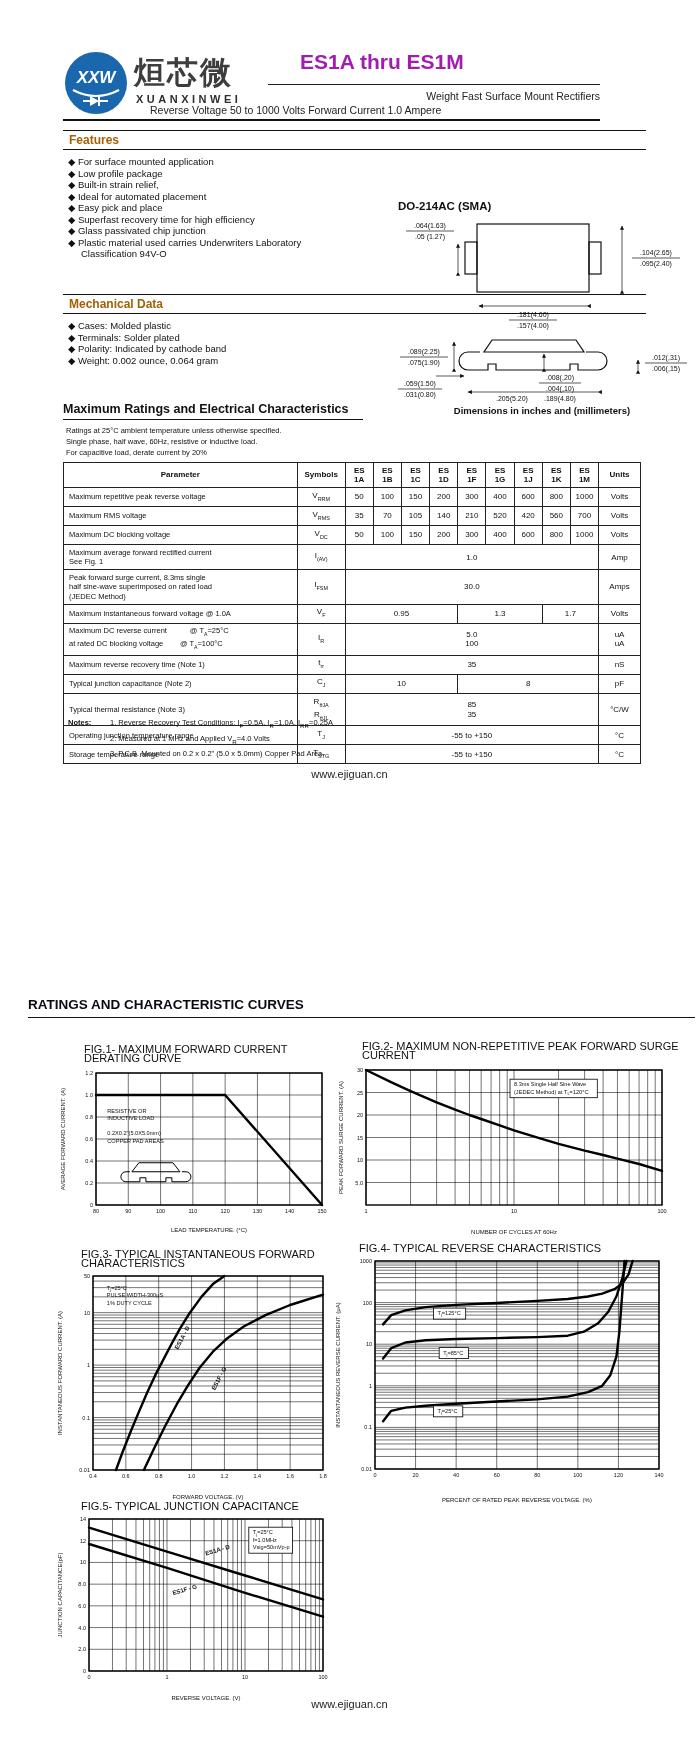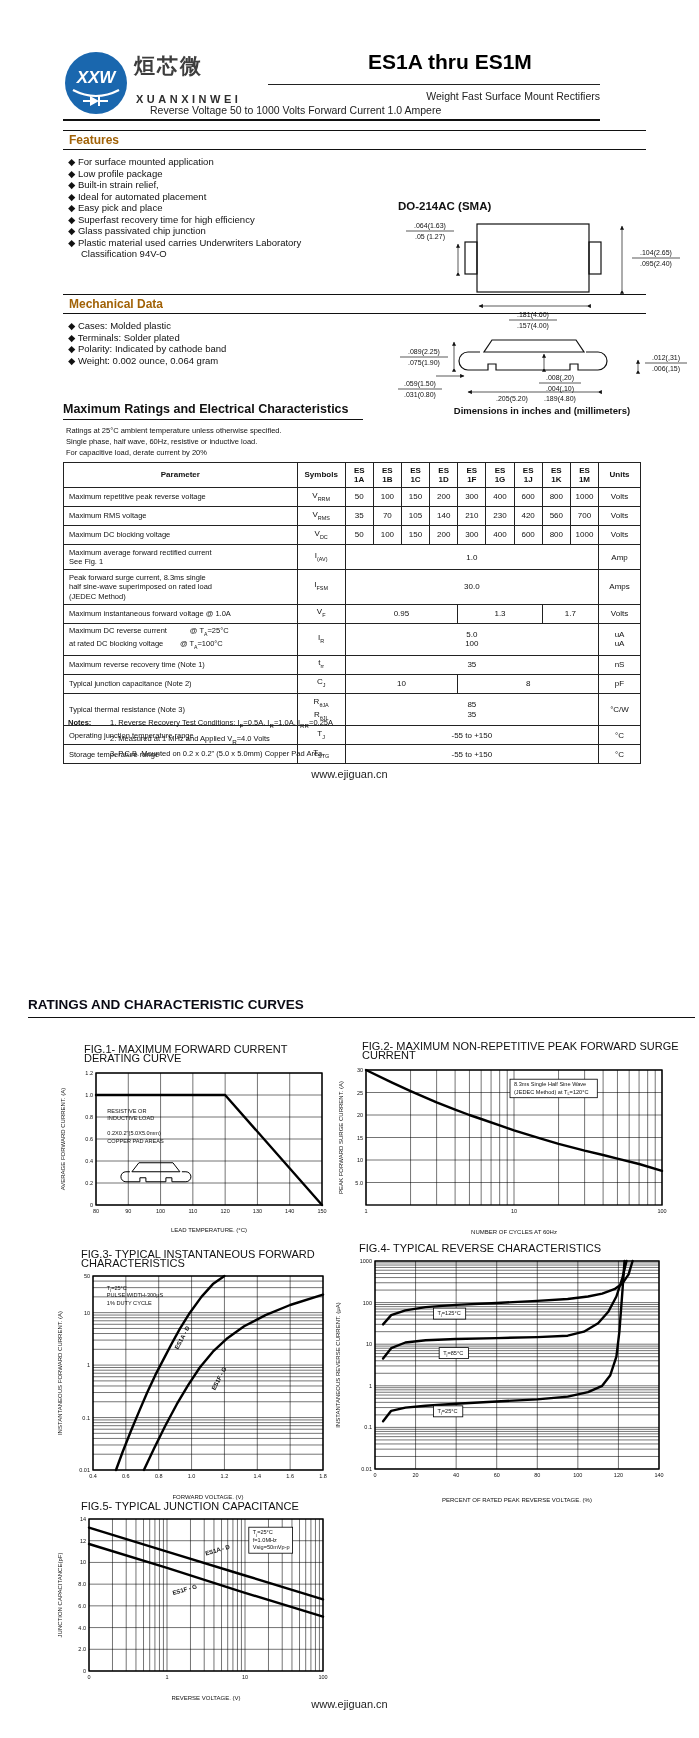--- a/index.html
+++ b/index.html
@@ -1,22 +1,22 @@
 <!DOCTYPE html>
 <html><head>
 <meta charset="utf-8">
 <style>
   html,body{margin:0;padding:0;background:#fff;}
   .page{position:relative;width:699px;height:1738px;background:#ffffff;color:#111;
         font-family:"Liberation Sans","DejaVu Sans",sans-serif;overflow:hidden;}
   
   .logo-svg{position:absolute;left:63px;top:50px;}
-  .cn-name{position:absolute;left:134px;top:52px;font-size:21px;font-weight:bold;color:#3d3d3d;letter-spacing:2px;}
+  .cn-name{position:absolute;left:134px;top:52px;font-size:31px;font-weight:bold;color:#3d3d3d;letter-spacing:2px;}
   .en-name{position:absolute;left:136px;top:93px;font-size:11px;font-weight:bold;color:#2e2e2e;letter-spacing:3.5px;}
-  .doc-title{position:absolute;left:300px;top:50px;width:300px;text-align:center;font-size:21px;font-weight:bold;color:#000000;}
+  .doc-title{position:absolute;left:300px;top:50px;width:300px;text-align:left;font-size:21px;font-weight:bold;color:#a21caf;}
   .title-rule{position:absolute;left:268px;top:84px;width:332px;height:0;border-top:1.5px solid #222;}
   .subtitle{position:absolute;left:200px;top:90px;width:400px;text-align:right;font-size:10.5px;color:#222;}
   .subtitle2{position:absolute;left:150px;top:104px;width:450px;font-size:10.5px;color:#222;}
   .header-rule{position:absolute;left:63px;top:119px;width:537px;border-top:2px solid #111;}
   
   .sec-heading{position:absolute;left:63px;width:577px;font-size:12px;font-weight:bold;color:#a16207;
                border-top:1.2px solid #111;border-bottom:1.2px solid #111;padding:2px 0 2px 6px;}
   .bullet-list{position:absolute;left:68px;font-size:9.5px;line-height:11.5px;color:#111;}
   .bullet-list div{padding-left:13px;text-indent:-13px;white-space:pre-line;}
   .ratings-heading{position:absolute;left:63px;top:402px;width:300px;font-size:12.5px;font-weight:bold;
@@ -289,21 +289,21 @@
           <td>
             <div>105</div>
           </td>
           <td>
             <div>140</div>
           </td>
           <td>
             <div>210</div>
           </td>
           <td>
-            <div>230</div>
+            <div>520</div>
           </td>
           <td>
             <div>420</div>
           </td>
           <td>
             <div>560</div>
           </td>
           <td>
             <div>700</div>
           </td>

